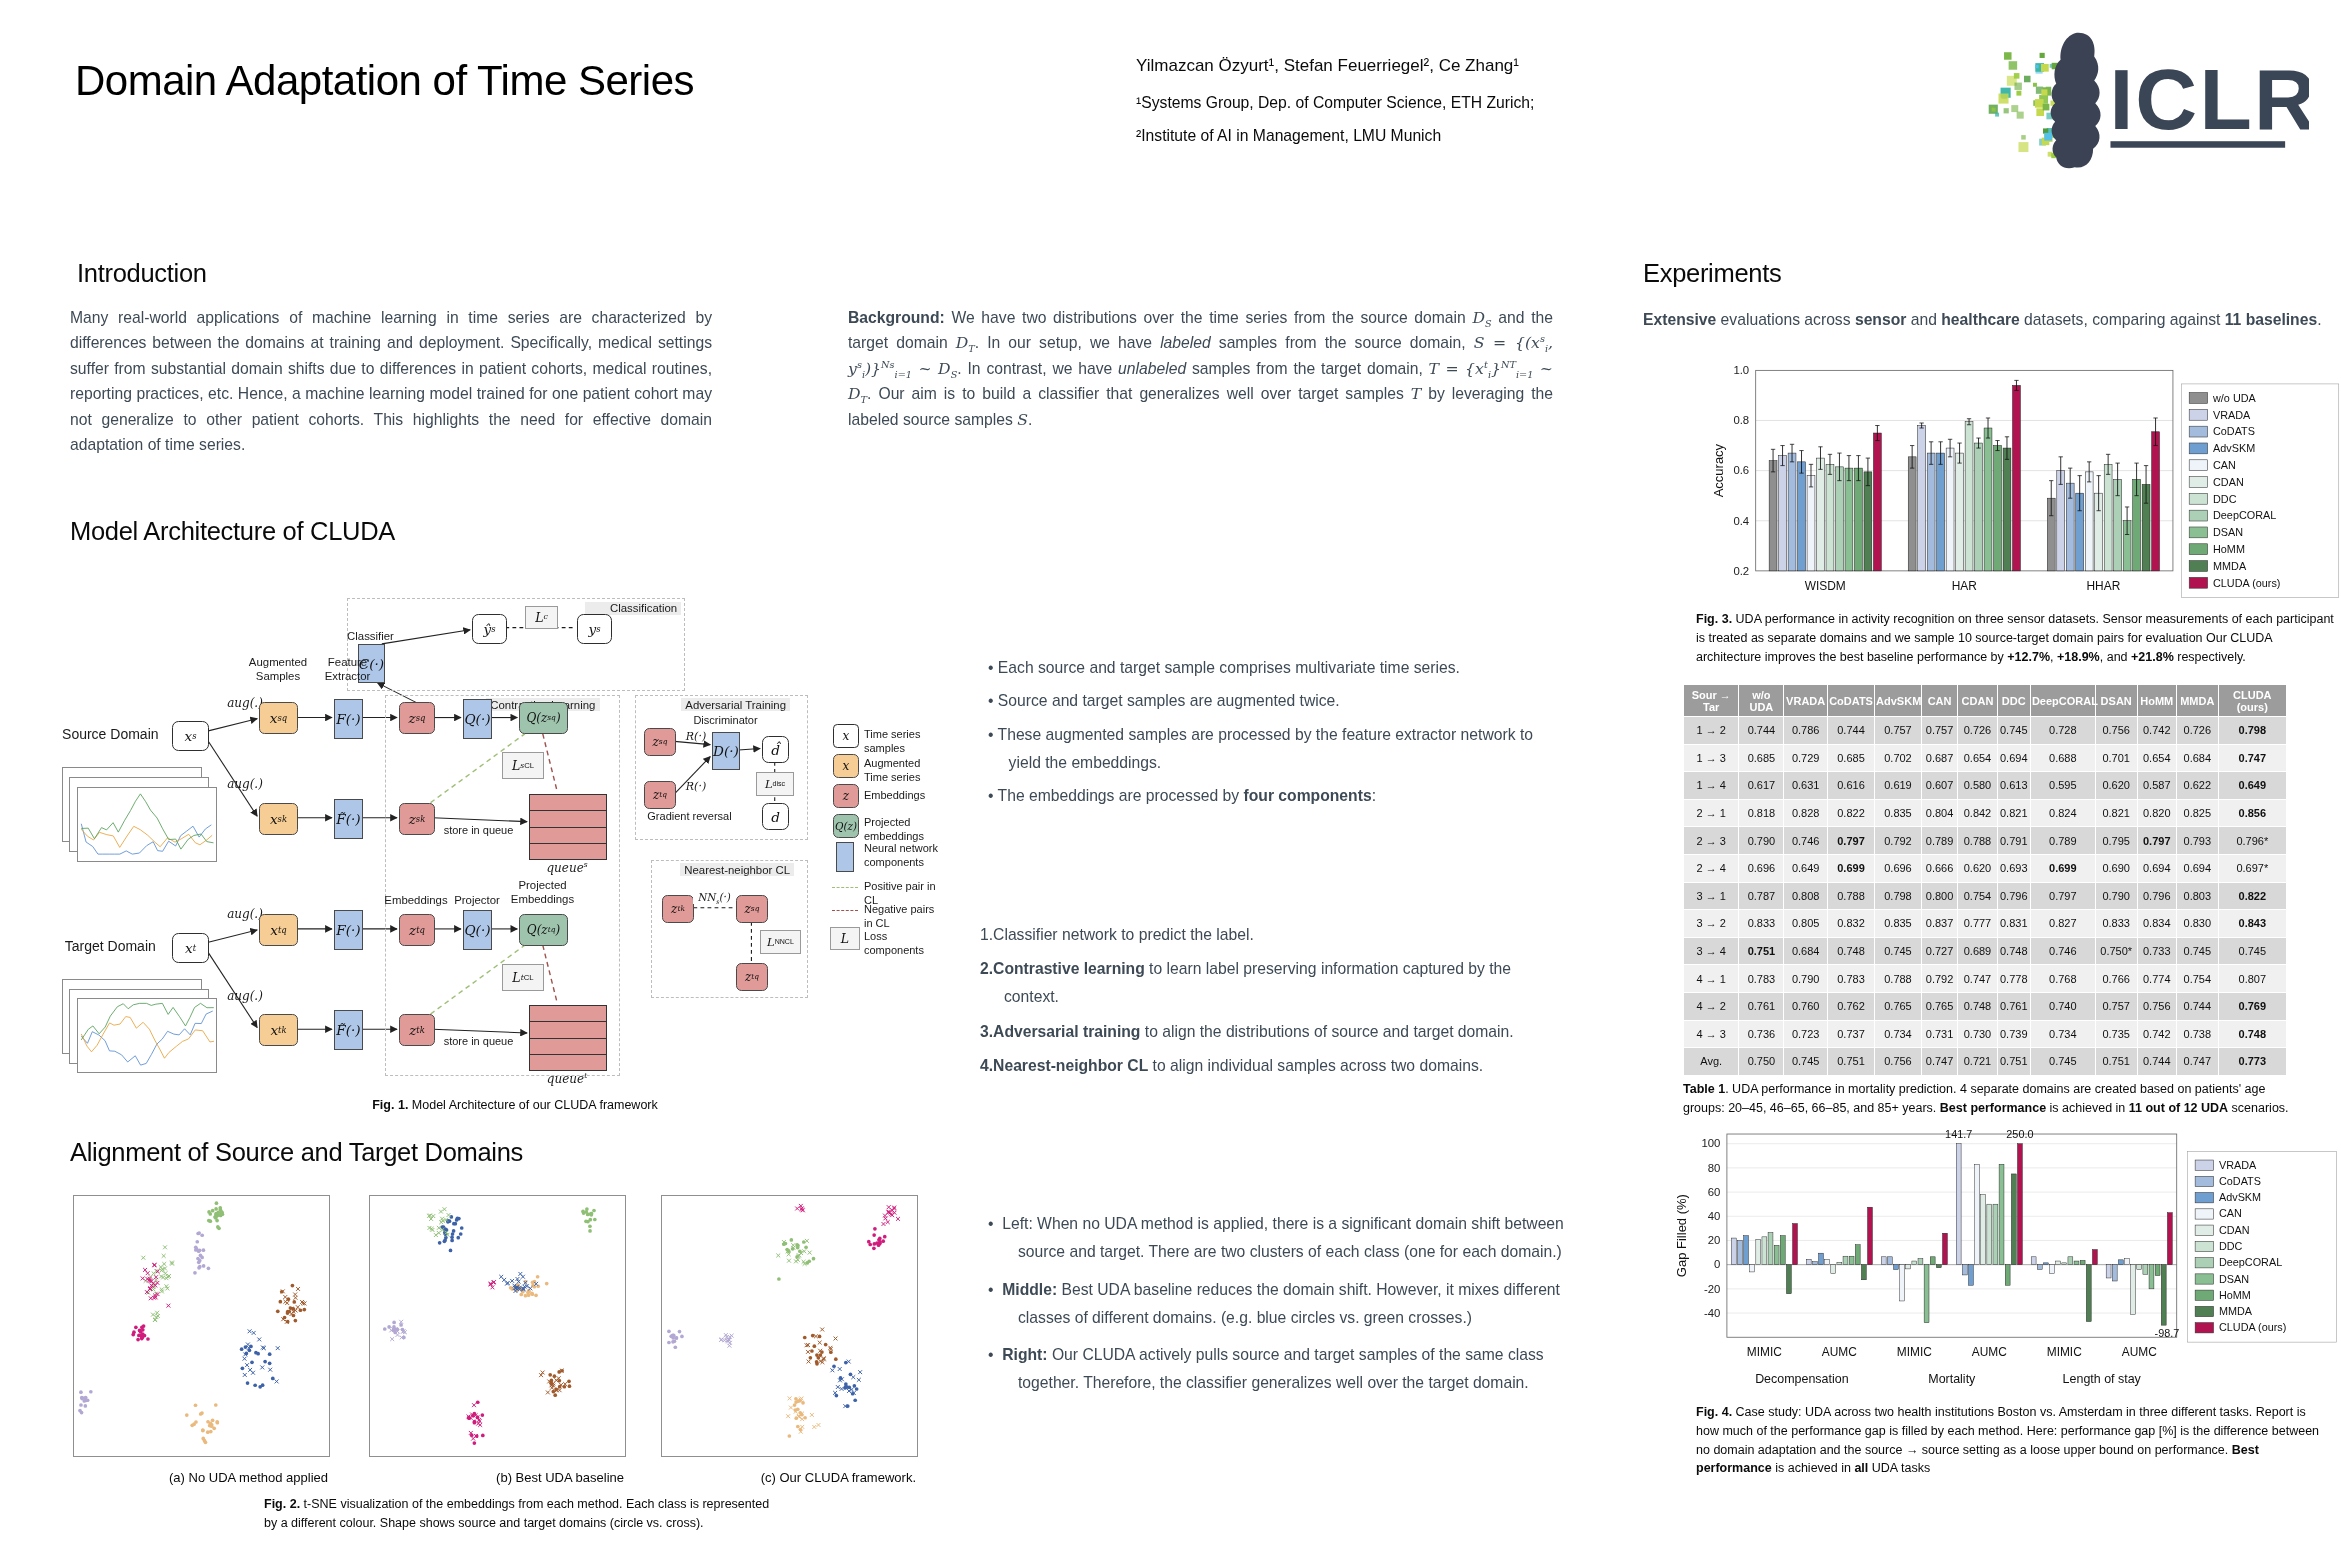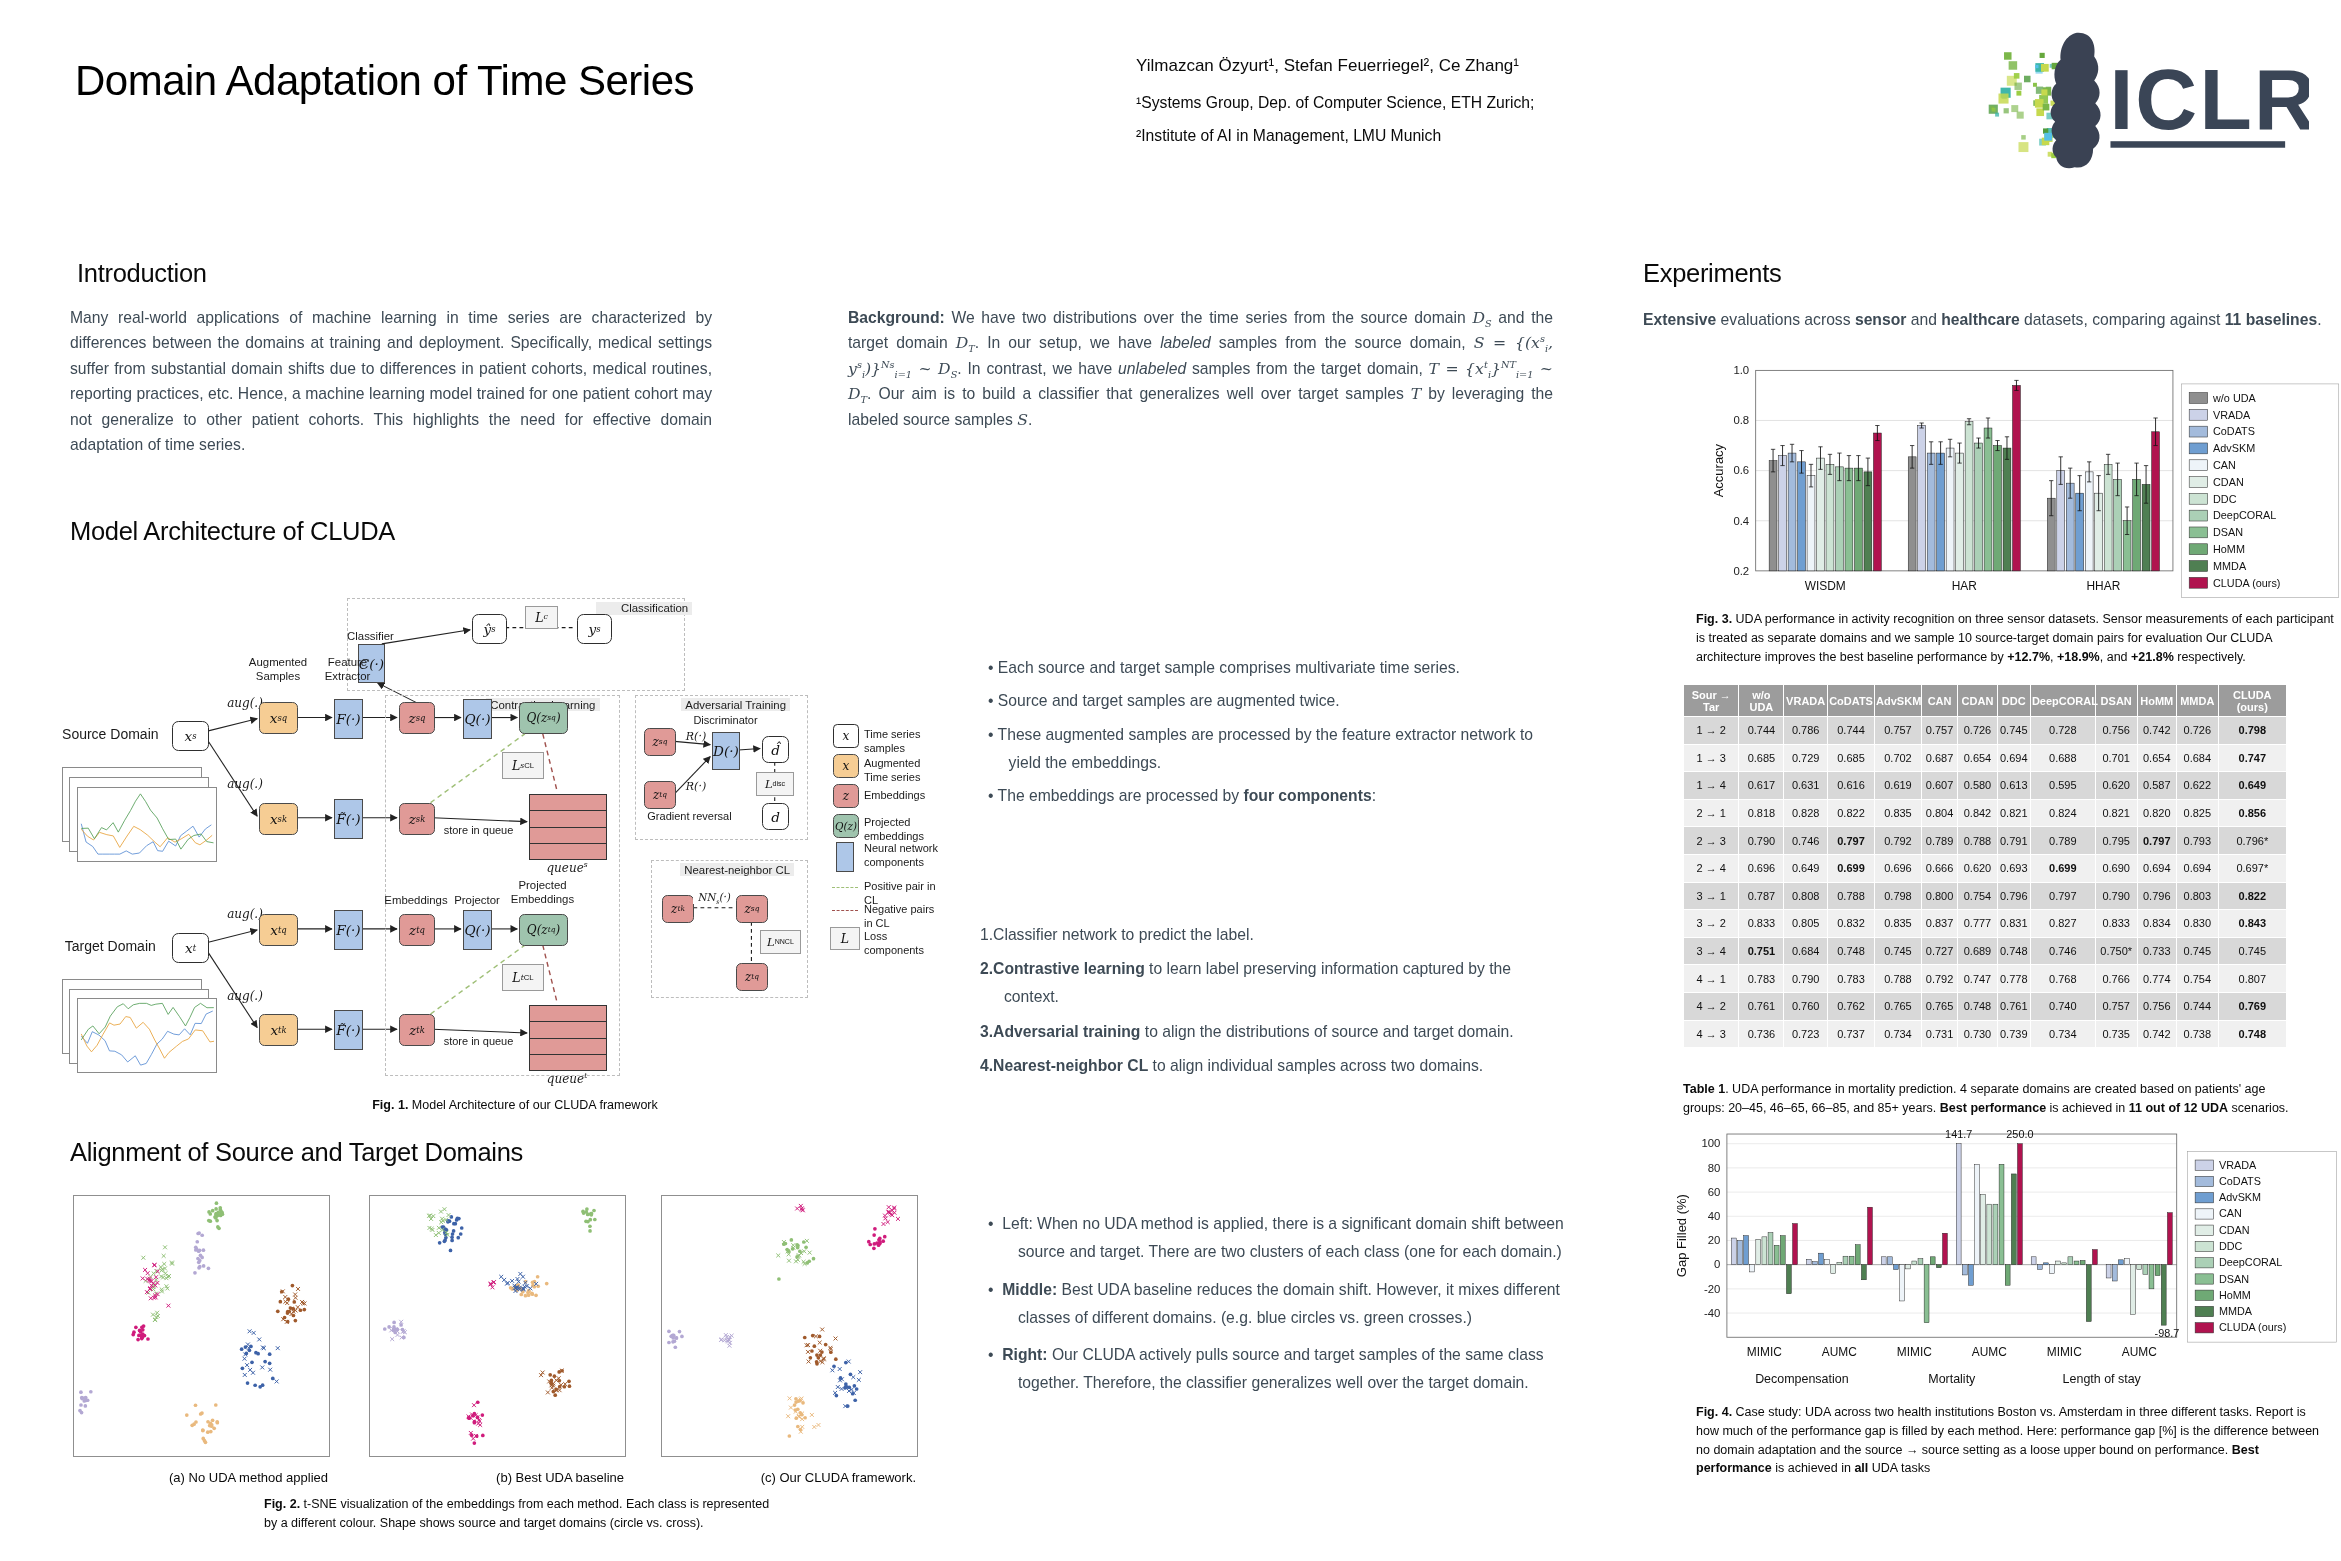--- a/index.html
+++ b/index.html
@@ -155,21 +155,21 @@
     </g>
     <g stroke-width="2.6" stroke-dasharray="9 7" fill="none">
       <line x1="698" y1="385" x2="872" y2="258" stroke="#9fbf77"></line>
       <line x1="905" y1="258" x2="932" y2="366" stroke="#a0524e"></line>
       <line x1="698" y1="775" x2="872" y2="648" stroke="#9fbf77"></line>
       <line x1="905" y1="648" x2="932" y2="756" stroke="#a0524e"></line>
     </g>
   </svg>
 
   <div class="abs dash" style="left:295px;top:4.3px;width:336px;height:91px;"></div>
-  <div class="abs dlabel" style="left:544px;top:7.6px;padding-left:25px;">Classification</div>
+  <div class="abs dlabel" style="left:533px;top:7.6px;padding-left:25px;">Classification</div>
   <div class="abs dtext" style="left:286px;top:35px;width:65px;">Classifier</div>
   <div class="abs bbox" style="left:306px;top:50px;width:25px;height:37px;">
       <span class="math">C(·)</span>
     </div>
   <div class="abs node" style="left:420px;top:19.5px;width:33px;height:28px;">
       <span class="math">ŷ</span>
       <sup class="math">s</sup>
     </div>
   <div class="abs loss" style="left:473px;top:12px;width:31px;height:20.6px;">
       <span class="math">L</span>
@@ -1726,20 +1726,35 @@
         <td>0.734</td>
         <td>0.731</td>
         <td>0.730</td>
         <td>0.739</td>
         <td>0.734</td>
         <td>0.735</td>
         <td>0.742</td>
         <td>0.738</td>
         <td style="font-weight: 700;">0.748</td>
       </tr>
+      <tr class="odd">
+        <td>Avg.</td>
+        <td>0.750</td>
+        <td>0.745</td>
+        <td>0.751</td>
+        <td>0.756</td>
+        <td>0.747</td>
+        <td>0.721</td>
+        <td>0.751</td>
+        <td>0.745</td>
+        <td>0.751</td>
+        <td>0.744</td>
+        <td>0.747</td>
+        <td style="font-weight: 700;">0.773</td>
+      </tr>
     </tbody>
 </table>
 <div class="abs cap" style="left:1683px;top:1080px;width:613px;"><span style="font-weight: 700;">Table 1</span><span>. UDA performance in mortality prediction. 4 separate domains are created based on patients' age groups: 20–45, 46–65, 66–85, and 85+ years. </span><span style="font-weight: 700;">Best performance</span><span> is achieved in </span><span style="font-weight: 700;">11 out of 12 UDA</span><span> scenarios.</span></div>
 
 <svg id="fig4" class="abs" style="left:1670px;top:1123px;" width="672" height="267" viewBox="0 0 1240 492">
     <line x1="105" x2="935" y1="350.3571428571429" y2="350.3571428571429" stroke="#e2e2e2" stroke-width="1.3"></line>
     <text x="93" y="357.3571428571429" text-anchor="end" font-size="21" fill="#222">-40</text>
     <line x1="105" x2="935" y1="305.7142857142857" y2="305.7142857142857" stroke="#e2e2e2" stroke-width="1.3"></line>
     <text x="93" y="312.7142857142857" text-anchor="end" font-size="21" fill="#222">-20</text>
     <line x1="105" x2="935" y1="261.07142857142856" y2="261.07142857142856" stroke="#9a9a9a" stroke-width="1.6"></line>

